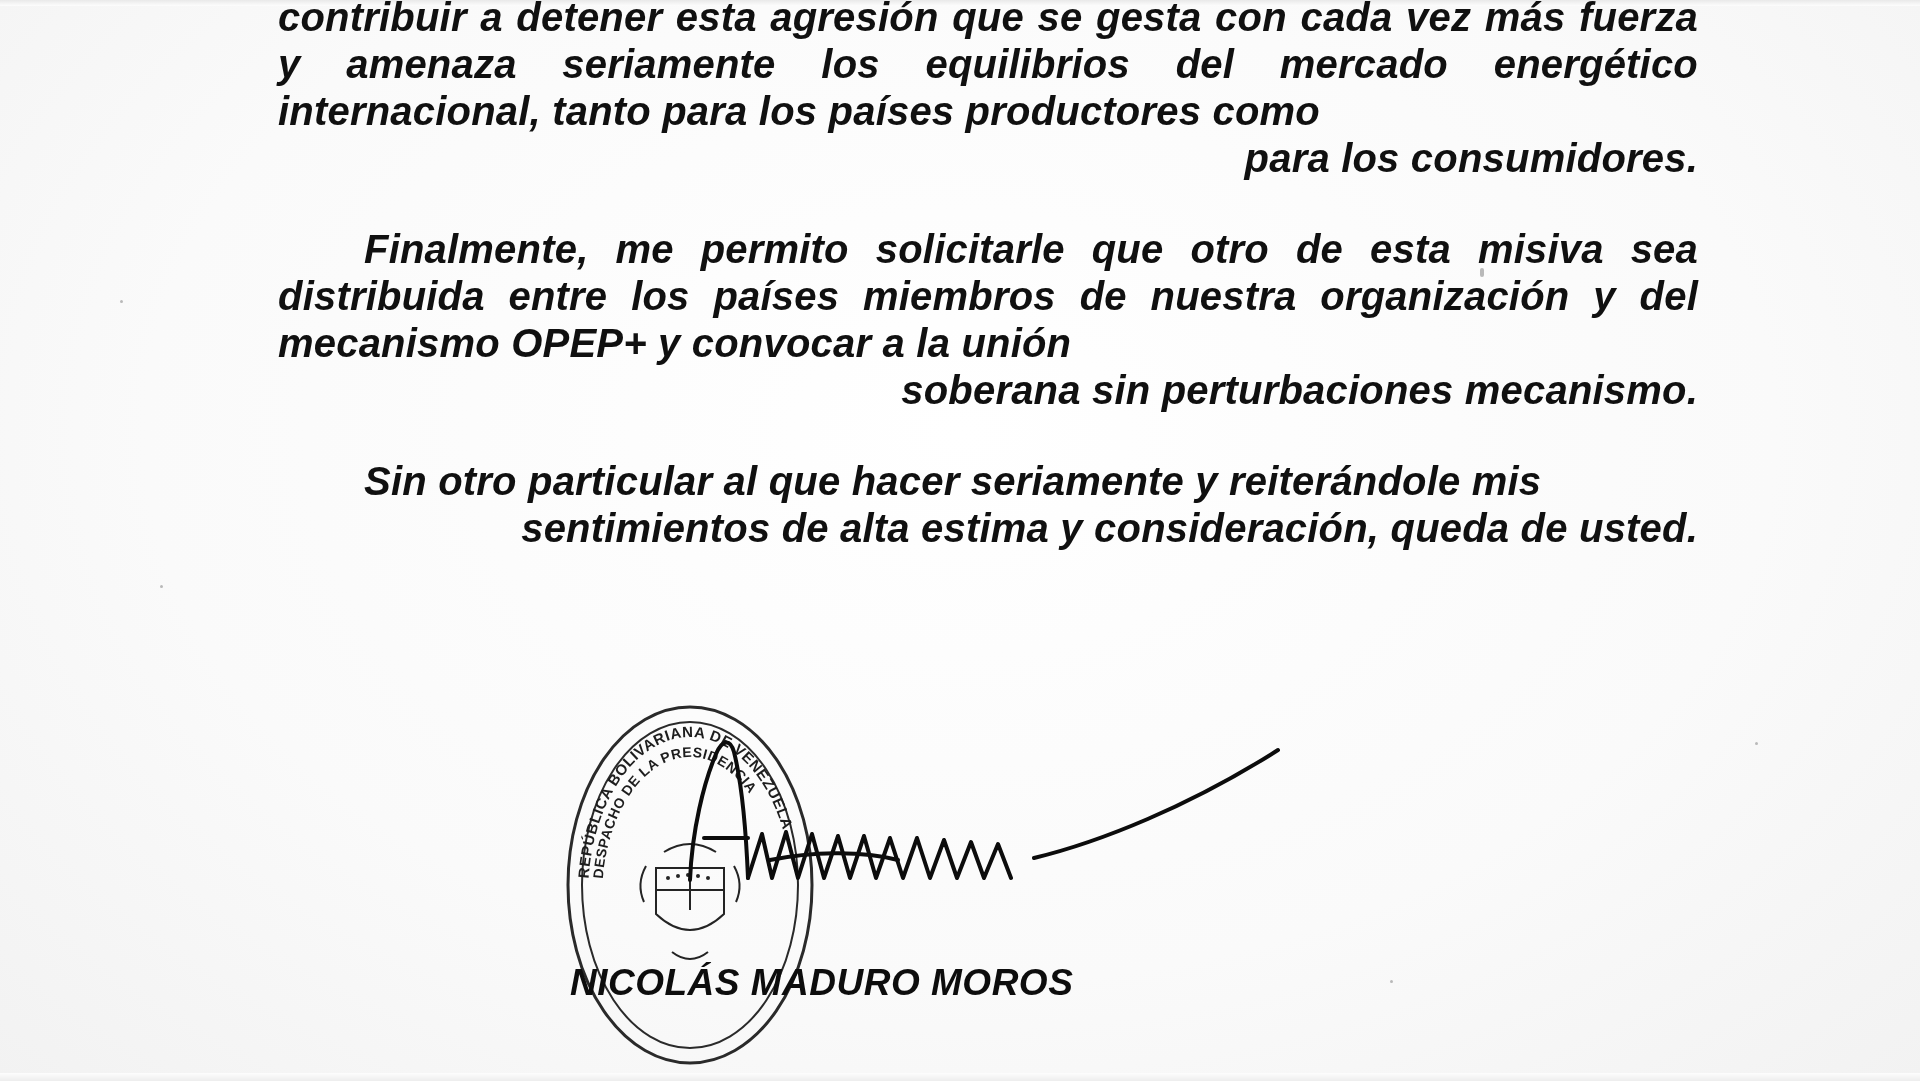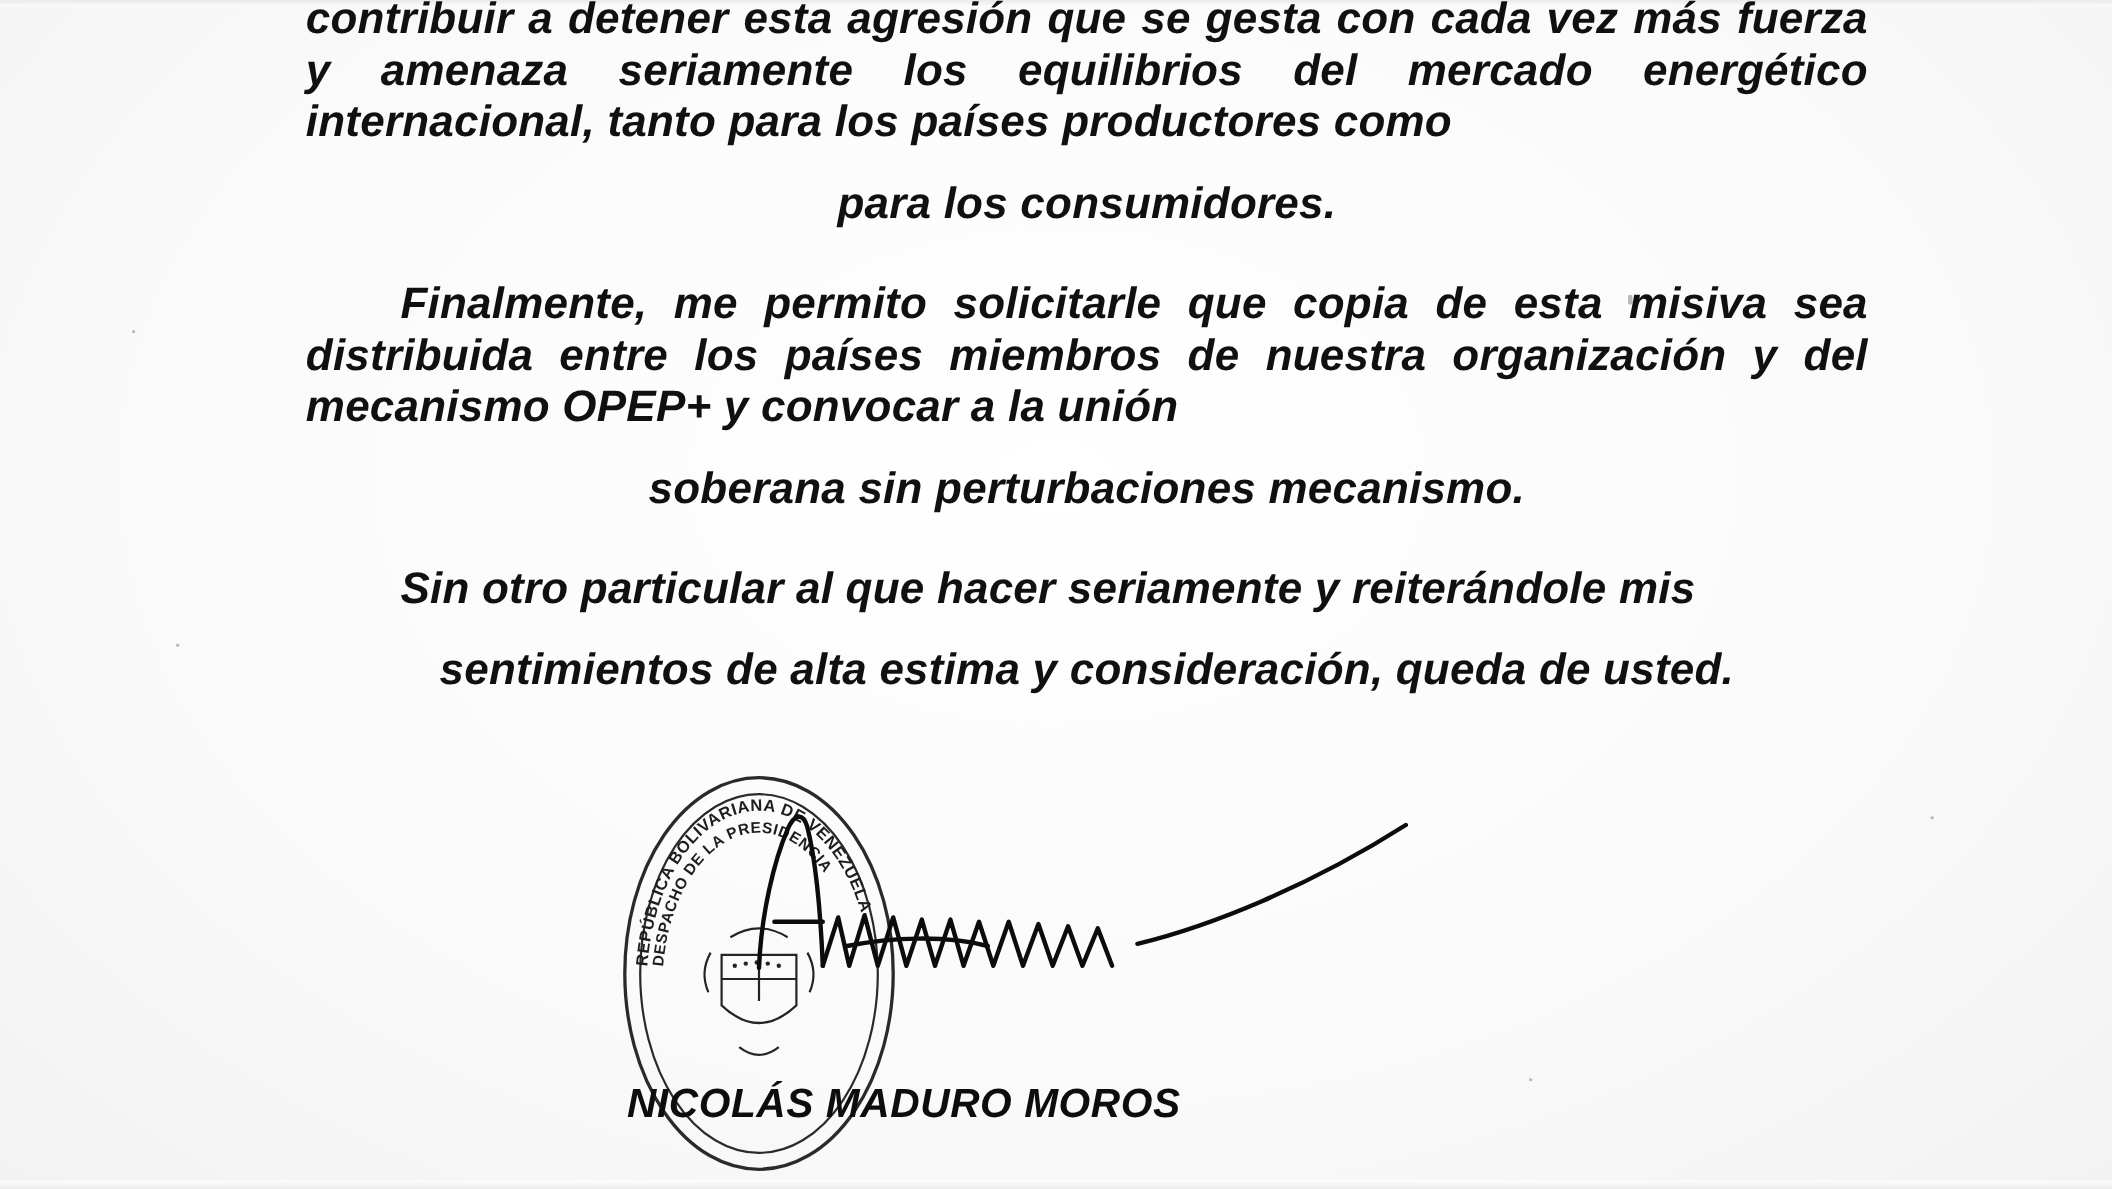--- a/index.html
+++ b/index.html
@@ -68,22 +68,21 @@
   .para.first {
     margin-top: -6px;
   }
   .indent {
     display: inline-block;
     width: 86px;
   }
   
   .para > span.lastline {
     display: block;
-    text-align: center;
-    margin-top: 27px;
+    text-align: right;
   }
   .sig-block {
     position: absolute;
     left: 560px;
     top: 690px;
     width: 820px;
     height: 360px;
   }
   .seal {
     position: absolute;
@@ -98,21 +97,21 @@
     left: 70px;
     top: 20px;
     width: 740px;
     height: 230px;
     pointer-events: none;
   }
   .signature svg { display:block; }
   .sig-name {
     position: absolute;
     left: 10px;
-    top: 292px;
+    top: 272px;
     width: 700px;
     font-family: "Liberation Sans", sans-serif;
     font-weight: 700;
     font-style: italic;
     font-size: 37px;
     letter-spacing: 0.5px;
     color: #0d0d0d;
     white-space: nowrap;
   }
   .speck {
@@ -153,21 +152,21 @@
     <div class="body-text">
 
       <p class="para first">
         <span>contribuir a detener esta agresión que se gesta con cada vez más</span>
         <span>fuerza y amenaza seriamente los equilibrios del mercado</span>
         <span>energético internacional, tanto para los países productores como</span>
         <span class="lastline">para los consumidores.</span>
       </p>
 
       <p class="para">
-        <span class="indent"></span><span>Finalmente, me permito solicitarle que copia de esta misiva</span>
+        <span class="indent"></span><span>Finalmente, me permito solicitarle que otro de esta misiva</span>
         <span>sea distribuida entre los países miembros de nuestra</span>
         <span>organización y del mecanismo OPEP+ y convocar a la unión</span>
         <span class="lastline">soberana sin perturbaciones mecanismo.</span>
       </p>
 
       <p class="para">
         <span class="indent"></span><span>Sin otro particular al que hacer seriamente y reiterándole mis</span>
         <span class="lastline">sentimientos de alta estima y consideración, queda de usted.</span>
       </p>
 

